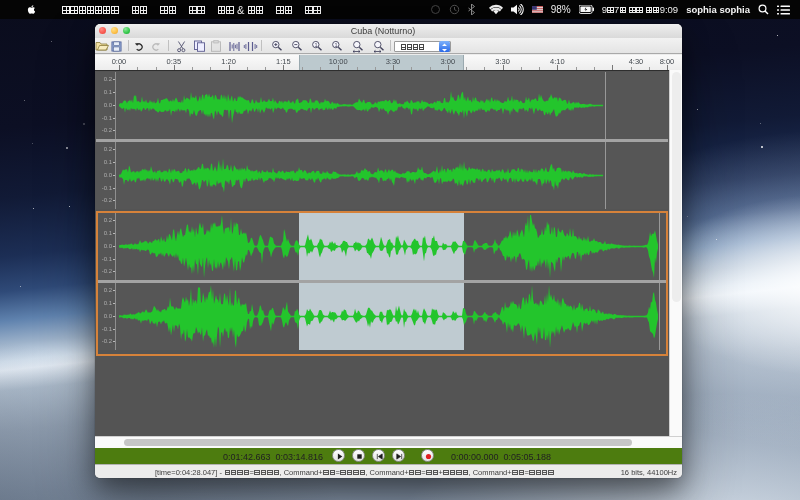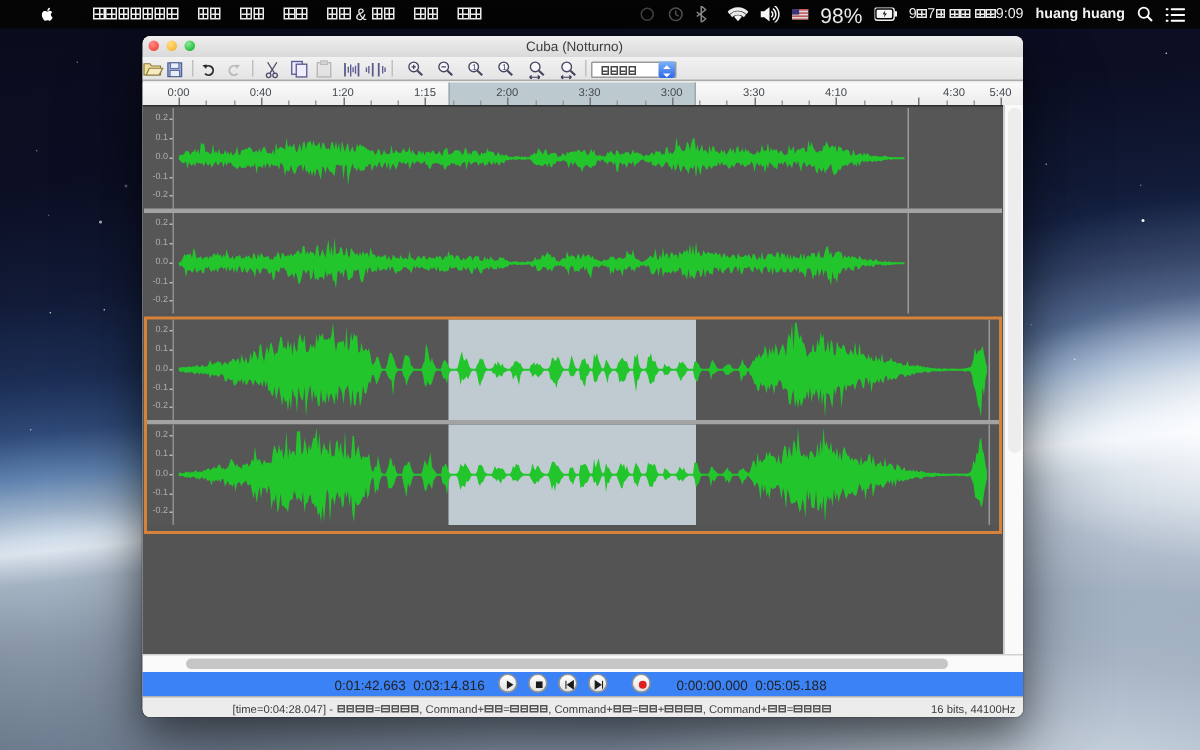--- a/index.html
+++ b/index.html
@@ -46,21 +46,21 @@
 .wsvg{position:absolute;top:0}
 .selrect{position:absolute;left:203px;width:165px;top:0;height:67px;background:#bfcbd1}
 .clipend{position:absolute;top:0;width:1px;height:67px;background:#989898}
 #selbox{position:absolute;left:1px;top:140px;width:572px;height:145px;border:2px solid #d6823a}
 
 #vscroll{position:absolute;left:574px;top:46px;width:13px;height:366px;background:#fafafa;border-left:1px solid #d0d0d0}
 #vhandle{position:absolute;left:2px;top:2px;width:9px;height:230px;border-radius:5px;background:#ededed}
 #hscroll{position:absolute;left:0;top:412px;width:587px;height:12px;background:#fafafa;border-top:1px solid #d0d0d0}
 #hhandle{position:absolute;left:29px;top:2px;width:508px;height:7px;border-radius:4px;background:#c6c6c6}
 
-#trans{position:absolute;left:0;top:424px;width:587px;height:16px;background:#3b82f6;font-size:9px;color:#222}
+#trans{position:absolute;left:0;top:424px;width:587px;height:16px;background:#4d7c0f;font-size:9px;color:#222}
 .pbtn{position:absolute;top:1px;width:13px;height:13px;border-radius:50%;border:1px solid #909090;background:linear-gradient(#fff,#e2e2e2)}
 .pbtn svg{position:absolute;left:0;top:0}
 
 #status{position:absolute;left:0;top:440px;width:587px;height:14px;background:#ececec;border-top:1px solid #b2b2b2;
  font-size:7.5px;color:#3d3d3d}
 #status i.c{background:linear-gradient(currentColor,currentColor) 0 55%/100% 1px no-repeat;opacity:.85;margin:0 .5px}
 #status i.c{width:.72em;height:.78em}
 #ddl i.c{background:linear-gradient(currentColor,currentColor) 0 55%/100% 1px no-repeat;opacity:.9;margin:0 .5px}
 </style></head><body>
 <div id="scr">
@@ -160,29 +160,29 @@
           <path d="M9.7-.6a7.6 7.6 0 0 1 0 12.2l-.6-.8a6.6 6.6 0 0 0 0-10.6z"></path>
         </svg>
 <svg width="11" height="7.5" viewBox="0 0 12 8">
           <rect width="12" height="8" fill="#e8e8ec"></rect>
           <rect width="12" height="1.14" y="0" fill="#c55"></rect>
           <rect width="12" height="1.14" y="2.28" fill="#c55"></rect>
           <rect width="12" height="1.14" y="4.56" fill="#c55"></rect>
           <rect width="12" height="1.14" y="6.84" fill="#c55"></rect>
           <rect width="5.2" height="4" fill="#3a3a7a"></rect>
         </svg>
-<span style="font-size:14px">98%</span>
+<span style="font-size:10px">98%</span>
 <svg width="15" height="8.5" viewBox="0 0 16 9">
           <rect x="0" y="0" width="14" height="9" rx="2" fill="none" stroke="#fff" stroke-width="1"></rect>
           <rect x="14.5" y="2.5" width="1.5" height="4" rx="0.7" fill="#fff"></rect>
           <rect x="1.5" y="1.5" width="11" height="6" rx="1" fill="#fff"></rect>
           <path d="M7.7 2 5.8 4.7h1.5L6.6 7l2.2-2.8H7.2z" fill="#050505"></path>
         </svg>
 <span>9<i class="c"></i>7<i class="c"></i> <i class="c"></i><i class="c"></i> <i class="c"></i><i class="c"></i>9:09</span>
-<span style="font-weight:bold">huang huang</span>
+<span style="font-weight:bold">sophia sophia</span>
 <svg width="11" height="11" viewBox="0 0 11 11">
           <circle cx="4.5" cy="4.5" r="3.4" fill="none" stroke="#fff" stroke-width="1.2"></circle>
           <path d="M7 7l3 3" stroke="#fff" stroke-width="1.4"></path>
         </svg>
 <svg width="13" height="10" viewBox="0 0 13 10" fill="#fff">
           <rect x="0" y="0.5" width="2" height="1.4" rx=".5"></rect>
           <rect x="3.5" y="0.5" width="9.5" height="1.4" rx=".5"></rect>
           <rect x="0" y="4.3" width="2" height="1.4" rx=".5"></rect>
           <rect x="3.5" y="4.3" width="9.5" height="1.4" rx=".5"></rect>
           <rect x="0" y="8.1" width="2" height="1.4" rx=".5"></rect>
@@ -280,33 +280,33 @@
               <path d="M5.5 1.5L8 4H3zM5.5 9.5L8 7H3z" fill="#fff"></path>
             </svg>
           </span></div>
 </div>
  <div id="ruler">
         <div id="rsel"></div>
         <div class="rlab" style="left:12.0px">0:00</div>
         <div class="rtick" style="left:24.0px"></div>
         <div class="rtickm" style="left:42.3px"></div>
         <div class="rtickm" style="left:60.5px"></div>
-        <div class="rlab" style="left:66.8px">0:40</div>
+        <div class="rlab" style="left:66.8px">0:35</div>
         <div class="rtick" style="left:78.8px"></div>
         <div class="rtickm" style="left:97.1px"></div>
         <div class="rtickm" style="left:115.3px"></div>
         <div class="rlab" style="left:121.6px">1:20</div>
         <div class="rtick" style="left:133.6px"></div>
         <div class="rtickm" style="left:151.9px"></div>
         <div class="rtickm" style="left:170.1px"></div>
         <div class="rlab" style="left:176.4px">1:15</div>
         <div class="rtick" style="left:188.4px"></div>
         <div class="rtickm" style="left:206.7px"></div>
         <div class="rtickm" style="left:224.9px"></div>
-        <div class="rlab" style="left:231.2px">2:00</div>
+        <div class="rlab" style="left:231.2px">10:00</div>
         <div class="rtick" style="left:243.2px"></div>
         <div class="rtickm" style="left:261.5px"></div>
         <div class="rtickm" style="left:279.7px"></div>
         <div class="rlab" style="left:286.0px">3:30</div>
         <div class="rtick" style="left:298.0px"></div>
         <div class="rtickm" style="left:316.3px"></div>
         <div class="rtickm" style="left:334.5px"></div>
         <div class="rlab" style="left:340.8px">3:00</div>
         <div class="rtick" style="left:352.8px"></div>
         <div class="rtickm" style="left:371.1px"></div>
@@ -316,21 +316,21 @@
         <div class="rtickm" style="left:425.9px"></div>
         <div class="rtickm" style="left:444.1px"></div>
         <div class="rlab" style="left:450.4px">4:10</div>
         <div class="rtick" style="left:462.4px"></div>
         <div class="rtickm" style="left:480.7px"></div>
         <div class="rtickm" style="left:498.9px"></div>
         <div class="rlab" style="left:529px">4:30</div>
         <div class="rtick" style="left:517.2px"></div>
         <div class="rtickm" style="left:535.5px"></div>
         <div class="rtickm" style="left:553.7px"></div>
-        <div class="rlab" style="left:560.0px">5:40</div>
+        <div class="rlab" style="left:560.0px">8:00</div>
         <div class="rtick" style="left:572.0px"></div>
       </div>
  <div id="canvas">
    <div class="chan" style="top:1px">
           <div class="scol">
             <div class="slab" style="top:4.1px">0.2<span class="stick"></span></div>
             <div class="slab" style="top:16.9px">0.1<span class="stick"></span></div>
             <div class="slab" style="top:29.7px">0.0<span class="stick"></span></div>
             <div class="slab" style="top:42.5px">-0.1<span class="stick"></span></div>
             <div class="slab" style="top:55.3px">-0.2<span class="stick"></span></div>

